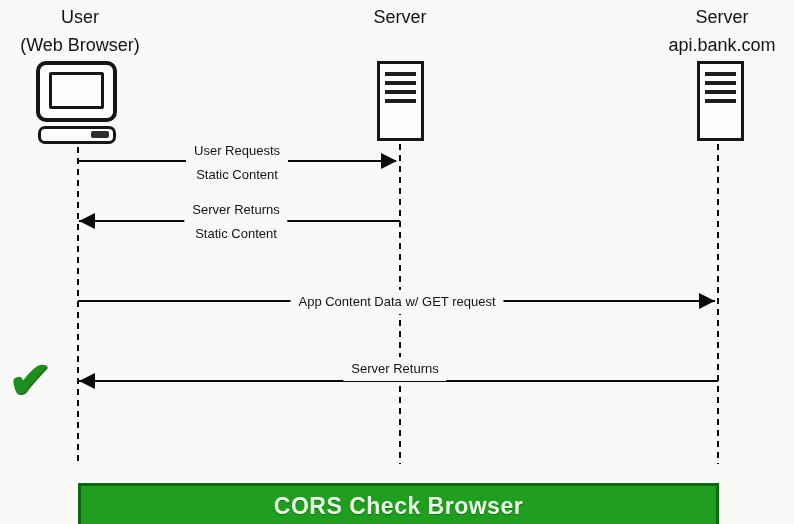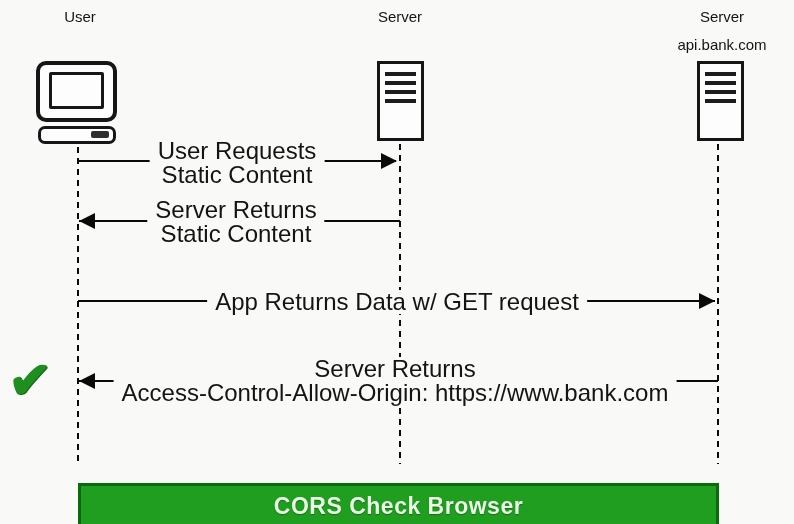--- a/index.html
+++ b/index.html
@@ -4,21 +4,21 @@
 <style>
   html,body{margin:0;padding:0;}
   body{
     width:794px;height:524px;overflow:hidden;position:relative;
     background:#f9f9f8;
     font-family:"Liberation Sans", sans-serif;color:#141414;
   }
   *{box-sizing:border-box;}
 
   
-  .actor-title{position:absolute;top:3px;text-align:center;font-size:15px;line-height:28px;}
+  .actor-title{position:absolute;top:3px;text-align:center;font-size:18px;line-height:28px;}
   .t1{left:0;width:160px;}
   .t2{left:310px;width:180px;}
   .t3{left:632px;width:180px;}
 
   
   .monitor{position:absolute;left:36px;top:61px;width:81px;height:61px;
     border:4px solid #161616;border-radius:10px;background:#fdfdfd;}
   .screen{position:absolute;left:9px;top:7px;width:55px;height:37px;
     border:3px solid #161616;border-radius:2px;background:#fdfdfd;}
   .base{position:absolute;left:38px;top:126px;width:78px;height:18px;
@@ -52,21 +52,21 @@
   .ah{position:absolute;width:0;height:0;border-top:8px solid transparent;border-bottom:8px solid transparent;}
   .ah-right{border-left:16px solid #0a0a0a;}
   .ah-left{border-right:16px solid #0a0a0a;}
   .a1{left:381px;top:153px;}
   .a2{left:79px;top:213px;}
   .a3{left:699px;top:293px;}
   .a4{left:79px;top:373px;}
 
   
   .msg-label{position:absolute;transform:translateX(-50%);background:#f9f9f8;
-    text-align:center;font-size:24px;line-height:24px;padding:0 8px;white-space:nowrap;z-index:3;}
+    text-align:center;font-size:13px;line-height:24px;padding:0 8px;white-space:nowrap;z-index:3;}
   .lb1{left:237px;top:139px;}
   .lb2{left:236px;top:198px;}
   .lb3{left:397px;top:290px;}
   .lb4{left:395px;top:357px;}
 
   
   .check{position:absolute;left:8px;top:352px;font-size:52px;line-height:56px;
     color:#1e8e1e;font-weight:bold;transform:rotate(2deg);
     text-shadow:1px 1px 0 #136413;z-index:4;}
 
@@ -77,20 +77,21 @@
     font-size:23px;font-weight:bold;color:#ecfbe7;letter-spacing:.5px;
     text-shadow:0 1px 1px rgba(0,60,0,.45);}
 </style>
 </head>
 <body>
 
 <div>
 
   <div class="actor-title t1">
     <div>User</div>
+    <div>(Web Browser)</div>
   </div>
   <div class="actor-title t2">
     <div>Server</div>
   </div>
   <div class="actor-title t3">
     <div>Server</div>
     <div>api.bank.com</div>
   </div>
 
   <div>
@@ -129,28 +130,27 @@
   <div class="msg-line m2"></div>
   <div class="ah ah-left a2"></div>
   <div class="msg-label lb2">
     <div>Server Returns</div>
     <div>Static Content</div>
   </div>
 
   <div class="msg-line m3"></div>
   <div class="ah ah-right a3"></div>
   <div class="msg-label lb3">
-    <div>App Returns Data w/ GET request</div>
+    <div>App Content Data w/ GET request</div>
   </div>
 
   <div class="msg-line m4"></div>
   <div class="ah ah-left a4"></div>
   <div class="msg-label lb4">
     <div>Server Returns</div>
-    <div>Access-Control-Allow-Origin: https://www.bank.com</div>
   </div>
 
   <div class="check">✔</div>
 
   <div class="banner">
     <span>CORS Check Browser</span>
   </div>
 
 </div>
 

